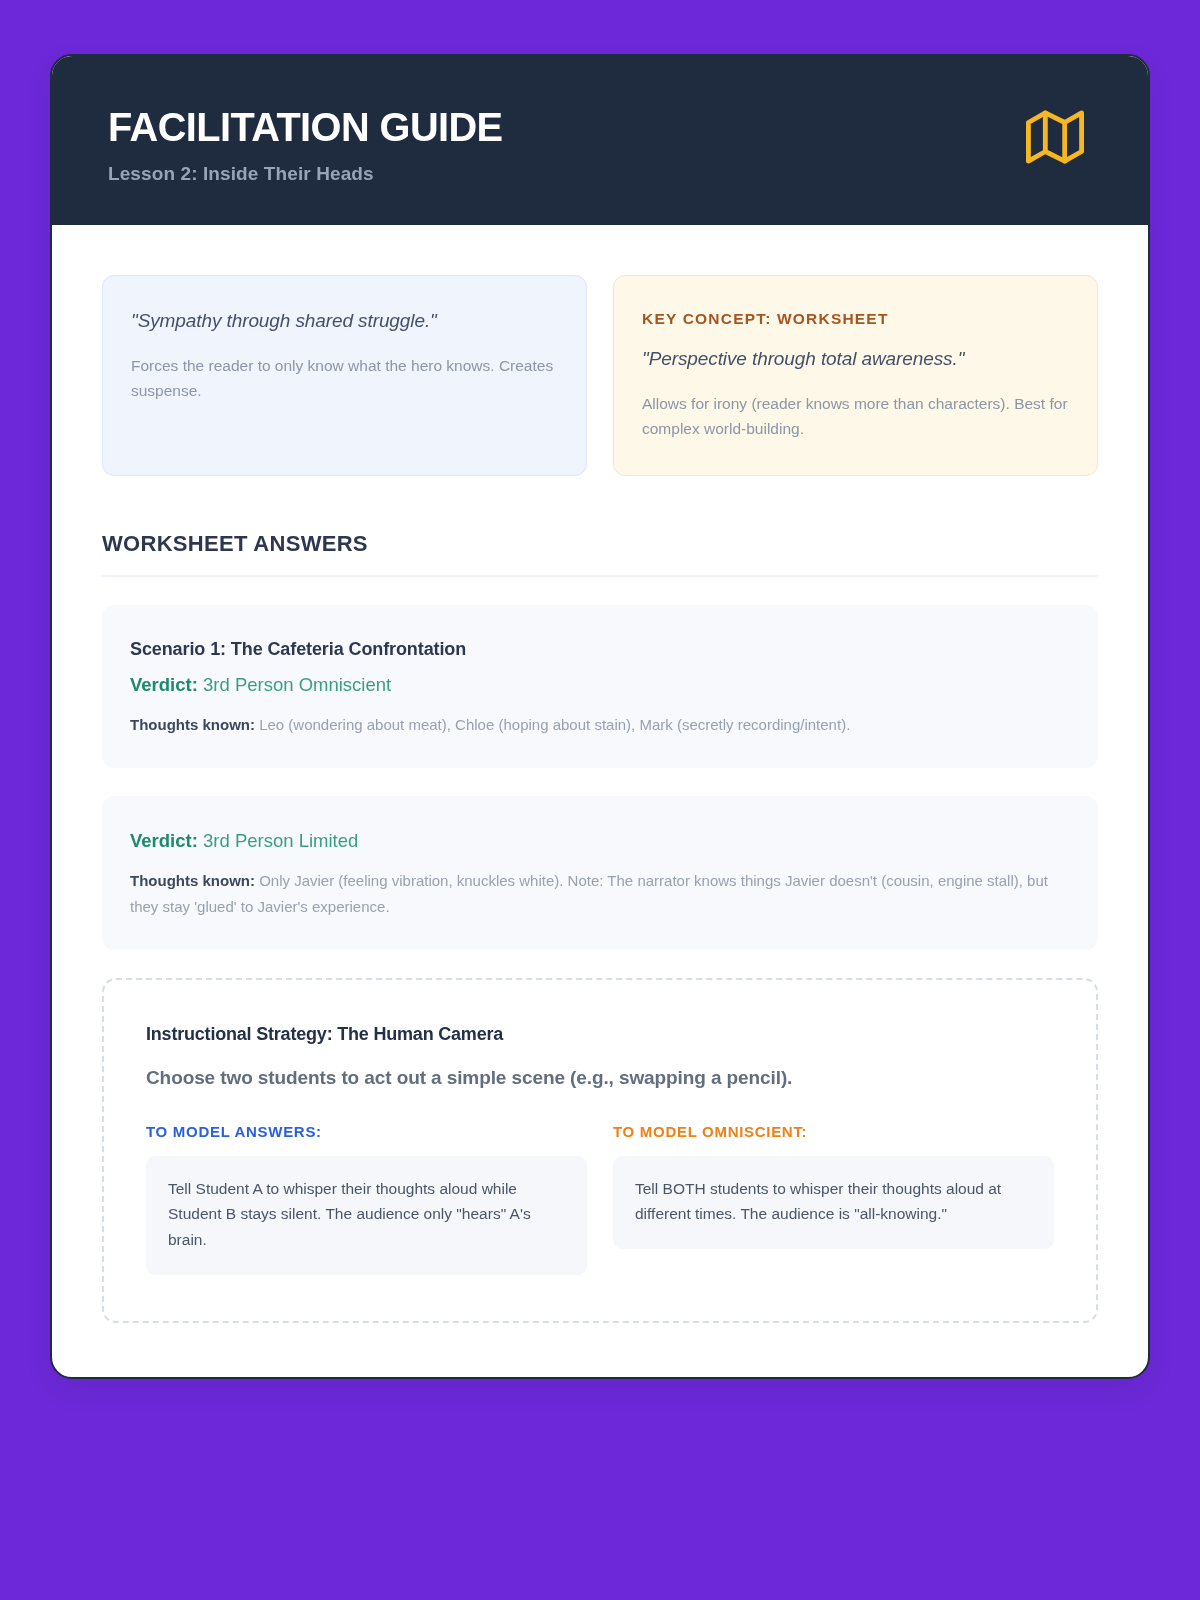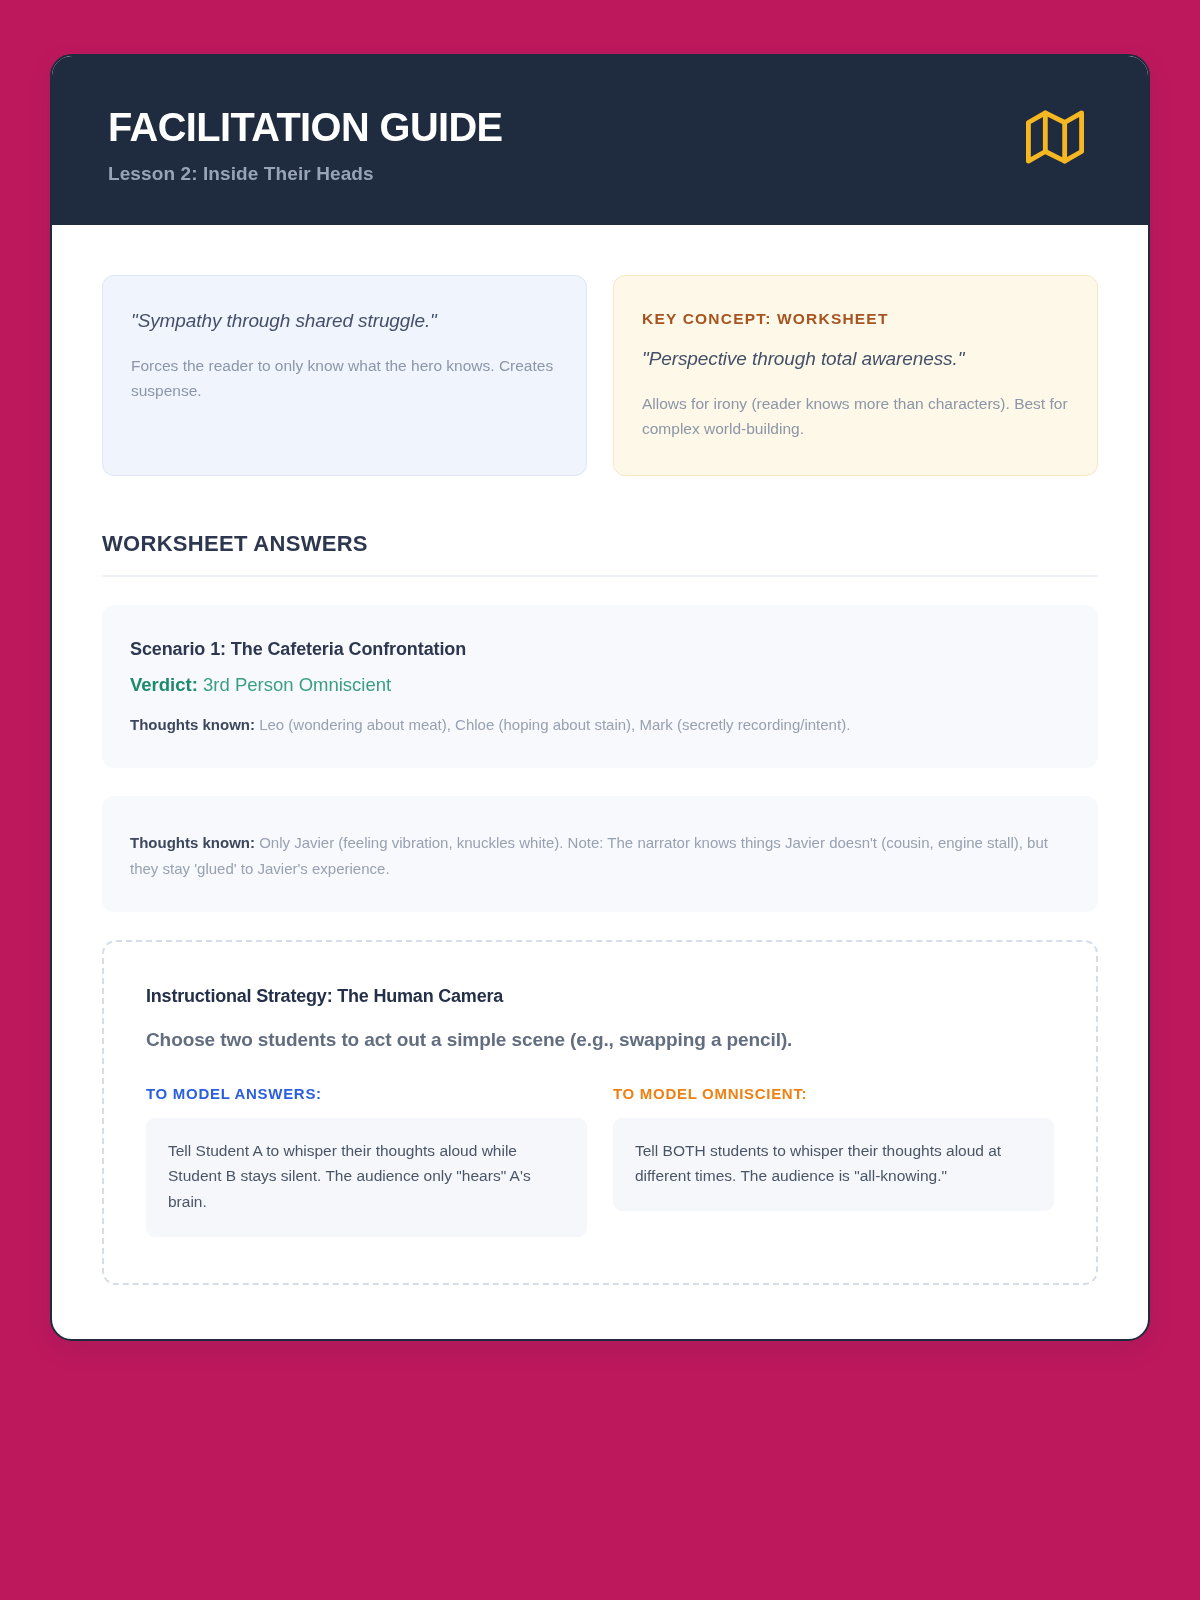--- a/index.html
+++ b/index.html
@@ -9,21 +9,21 @@
     height: 1600px;
     background: #ffffff;
     font-family: "Liberation Sans", sans-serif;
     -webkit-font-smoothing: antialiased;
   }
 
   .page {
     position: relative;
     width: 1200px;
     height: 1600px;
-    background: #be185d;
+    background: #6d28d9;
     padding: 54px 50px 0 50px;
   }
 
   
   .guide-card {
     width: 1100px;
     border: 2px solid #1f2b3e;
     border-radius: 22px;
     background: #ffffff;
     overflow: hidden;
@@ -241,20 +241,24 @@
             <span class="verdict-label">Verdict:</span>
             <span>3rd Person Omniscient</span>
           </div>
           <div class="scenario-thoughts">
             <span class="thoughts-label">Thoughts known:</span>
             <span>Leo (wondering about meat), Chloe (hoping about stain), Mark (secretly recording/intent).</span>
           </div>
         </div>
 
         <div class="scenario-card">
+          <div class="scenario-verdict">
+            <span class="verdict-label">Verdict:</span>
+            <span>3rd Person Limited</span>
+          </div>
           <div class="scenario-thoughts">
             <span class="thoughts-label">Thoughts known:</span>
             <span>Only Javier (feeling vibration, knuckles white). Note: The narrator knows things Javier doesn't (cousin, engine stall), but they stay 'glued' to Javier's experience.</span>
           </div>
         </div>
 
       </div>
 
       <div class="strategy-box">
         <div class="strategy-title">Instructional Strategy: The Human Camera</div>

